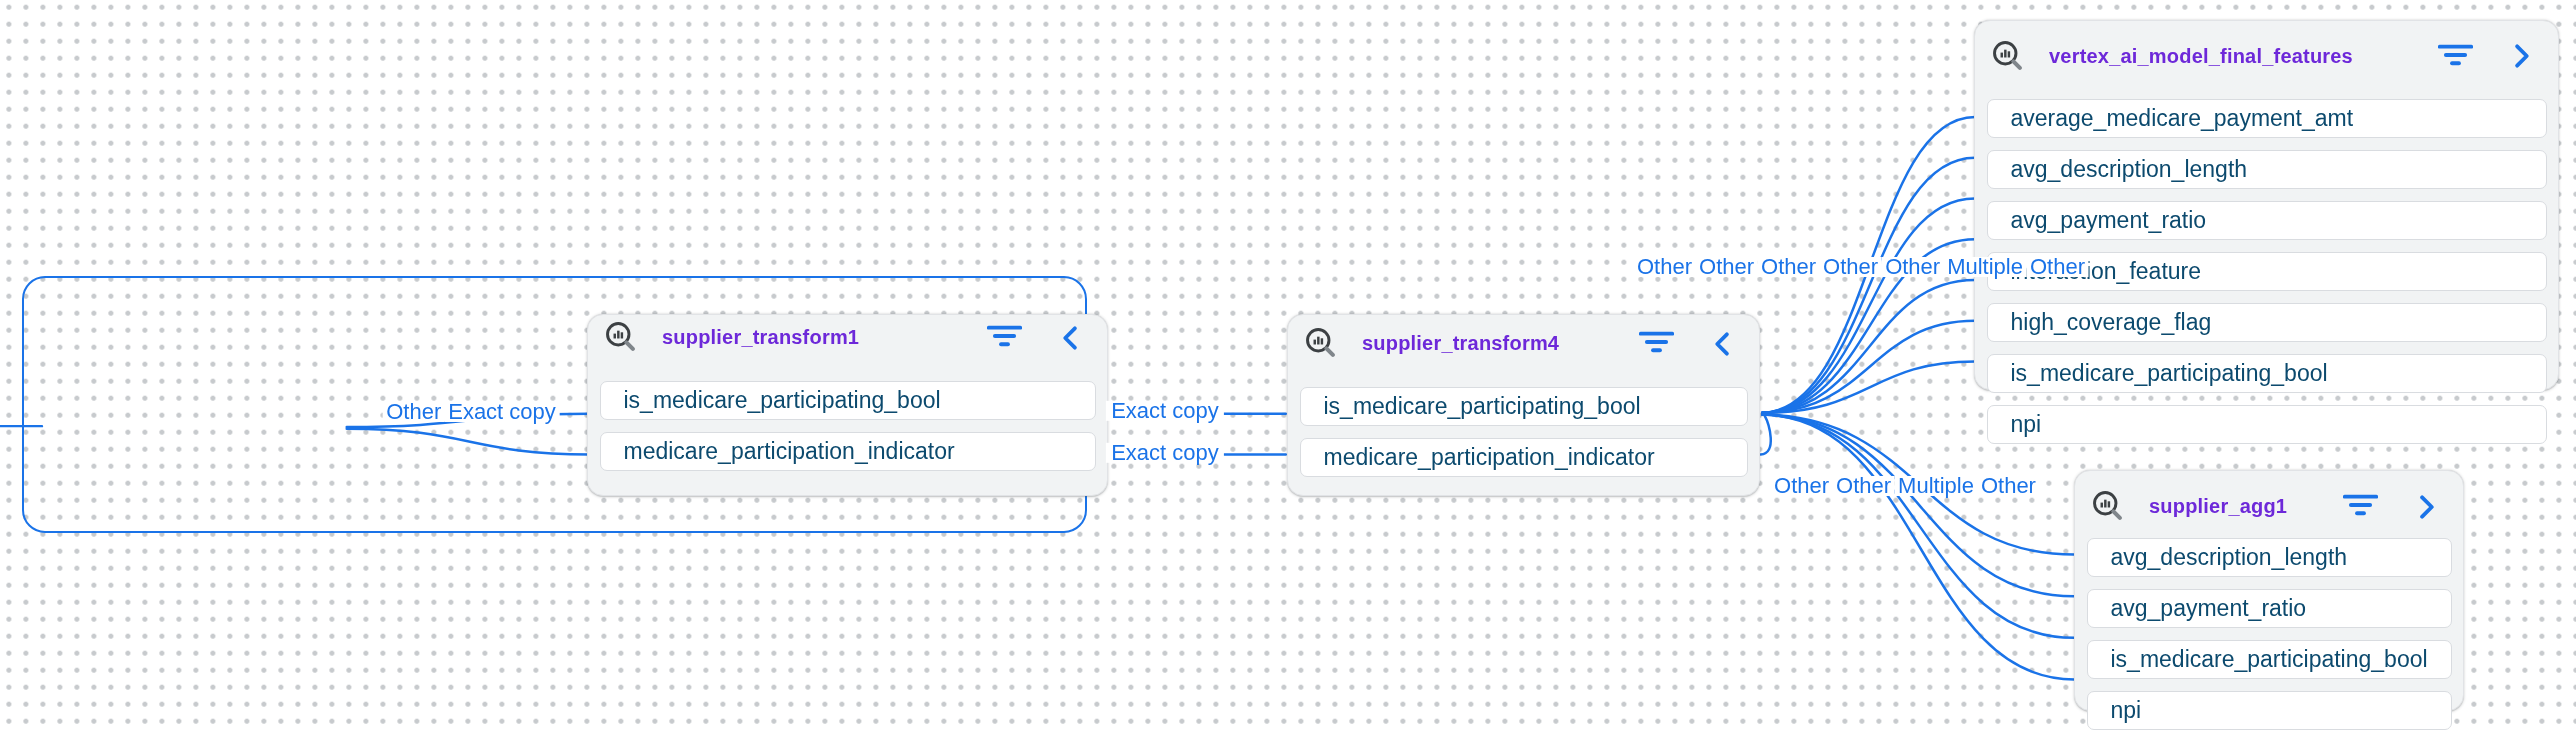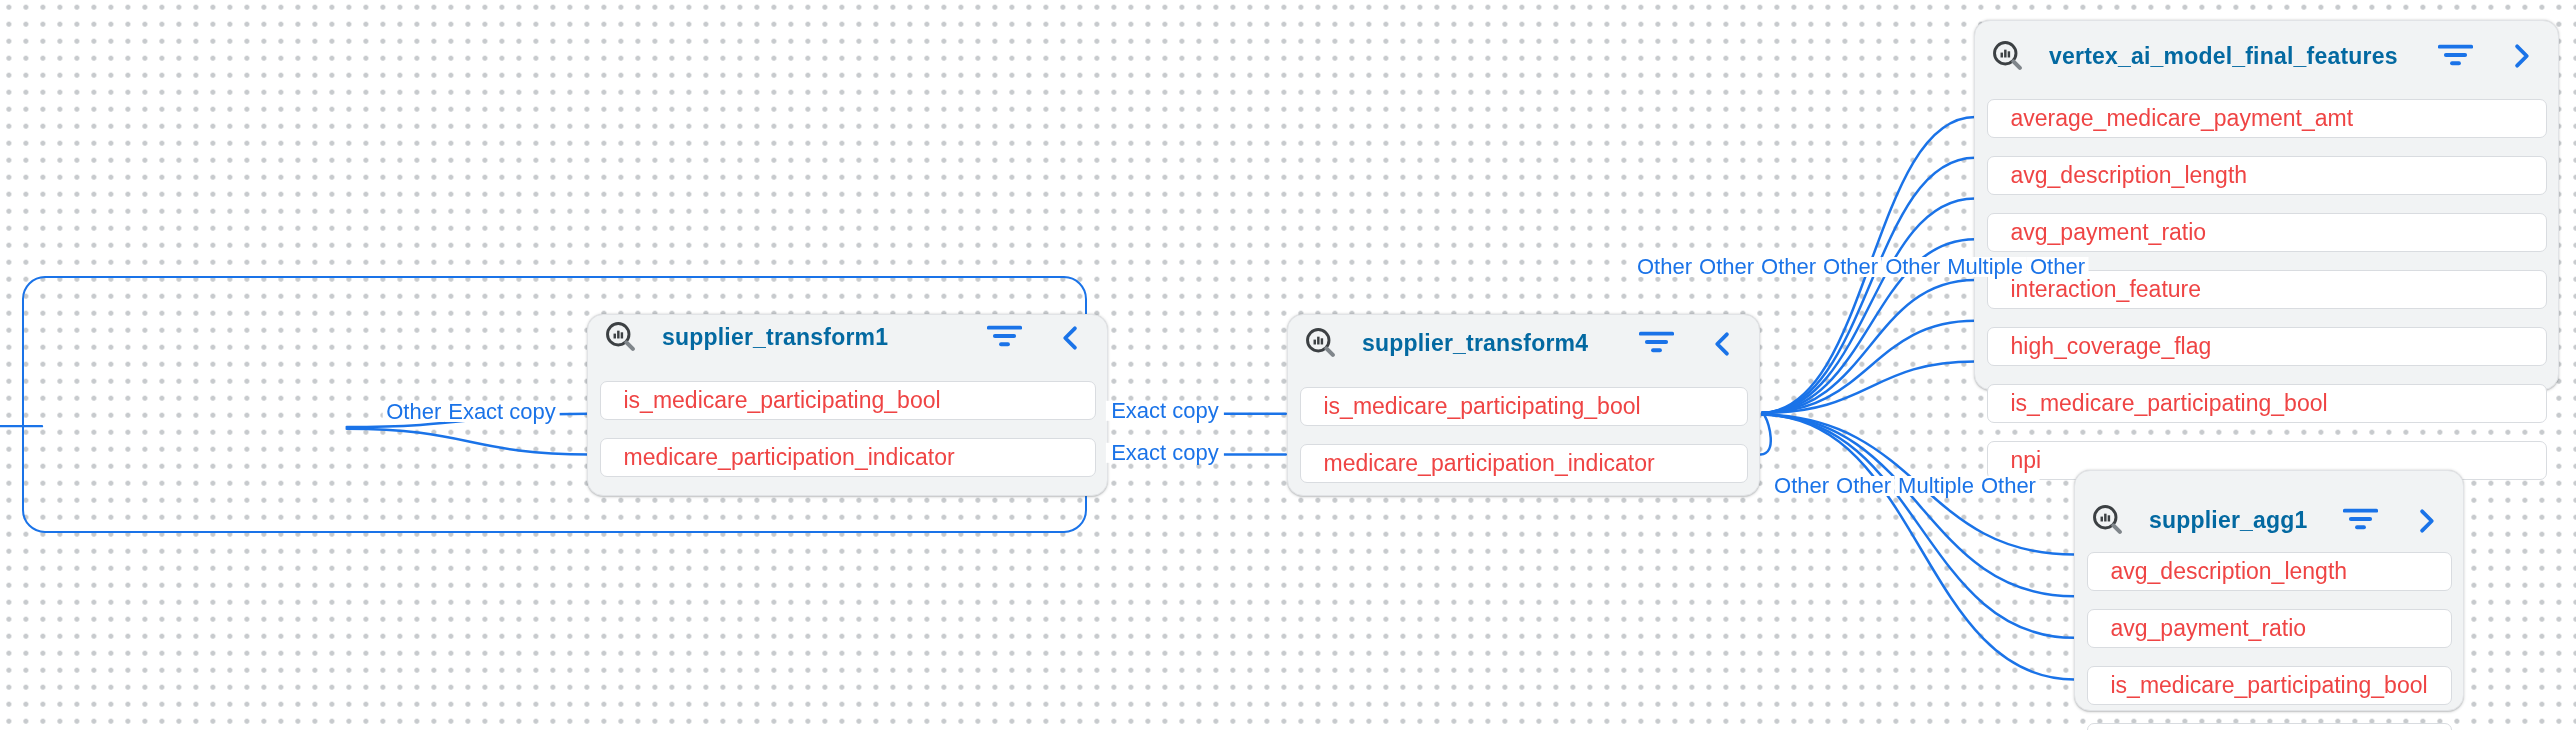--- a/index.html
+++ b/index.html
@@ -21,31 +21,31 @@
   .node{
     position:absolute;z-index:3;box-sizing:border-box;
     background:#f1f3f4;border:0.9px solid #e1e3e6;border-radius:16px;
     box-shadow:0 0.9px 2.7px rgba(60,64,67,.25), 0 0.9px 0.9px rgba(60,64,67,.12);
   }
   .node-header{
     display:flex;align-items:center;height:39px;padding:0 25px 0 14px;
   }
   .type-icon{width:39px;height:39px;flex:0 0 auto;margin-right:21px;display:flex;align-items:center;justify-content:center;}
   .node-title{
-    flex:1 1 auto;font-size:23px;font-weight:bold;color:#0369a1;
+    flex:1 1 auto;font-size:20px;font-weight:bold;color:#6d28d9;
     white-space:nowrap;overflow:hidden;letter-spacing:0.2px;
   }
   .hicon{display:flex;align-items:center;justify-content:center;flex:0 0 auto;cursor:pointer;}
   .hicon.filter{margin-right:37px;}
   .node-rows{padding:0 11.5px;}
   .node-row{
-    box-sizing:border-box;height:39px;margin-bottom:18px;
+    box-sizing:border-box;height:39px;margin-bottom:12px;
     background:#ffffff;border:1.3px solid #d9dce0;border-radius:7px;
     display:flex;align-items:center;padding:0 10.6px 0 23px;
-    font-size:23px;color:#ef4444;white-space:nowrap;overflow:hidden;
+    font-size:23px;color:#0c4a6e;white-space:nowrap;overflow:hidden;
   }
   .label-stack{
     position:absolute;z-index:5;display:flex;flex-direction:row;align-items:center;
     transform:translateX(-50%);
   }
   .edge-label{
     position:relative;height:20.4px;line-height:20.4px;font-size:22px;
     color:#1a73e8;background:#ffffff;padding:0 3.5px;white-space:nowrap;
   }
   .single-label{
@@ -187,21 +187,21 @@
         <div class="node-row">average_medicare_payment_amt</div>
         <div class="node-row">avg_description_length</div>
         <div class="node-row">avg_payment_ratio</div>
         <div class="node-row">interaction_feature</div>
         <div class="node-row">high_coverage_flag</div>
         <div class="node-row">is_medicare_participating_bool</div>
         <div class="node-row">npi</div>
       </div>
   </div>
 
-  <div class="node" style="left:2074px;top:470px;width:390px;height:241px;padding-top:30px">
+  <div class="node" style="left:2074px;top:470px;width:390px;height:241px;padding-top:16px">
     <div class="node-header">
       <span class="type-icon">
         <svg viewBox="0 0 24 24" width="39" height="39">
           <circle cx="10" cy="10" r="6.6" fill="none" stroke="#3c4043" stroke-width="1.8"></circle>
           <rect x="7.1" y="9.6" width="1.5" height="3" fill="#3c4043"></rect>
           <rect x="9.3" y="7.8" width="1.5" height="4.8" fill="#3c4043"></rect>
           <rect x="11.5" y="8.8" width="1.5" height="3.8" fill="#3c4043"></rect>
           <line x1="15" y1="15" x2="19" y2="19" stroke="#80868b" stroke-width="2.6" stroke-linecap="round"></line>
         </svg>
       </span>

